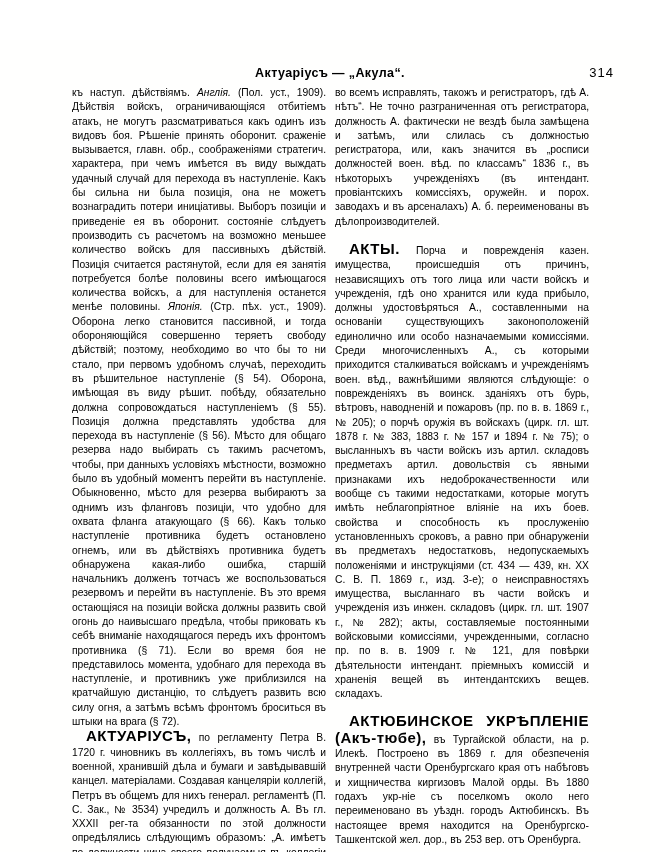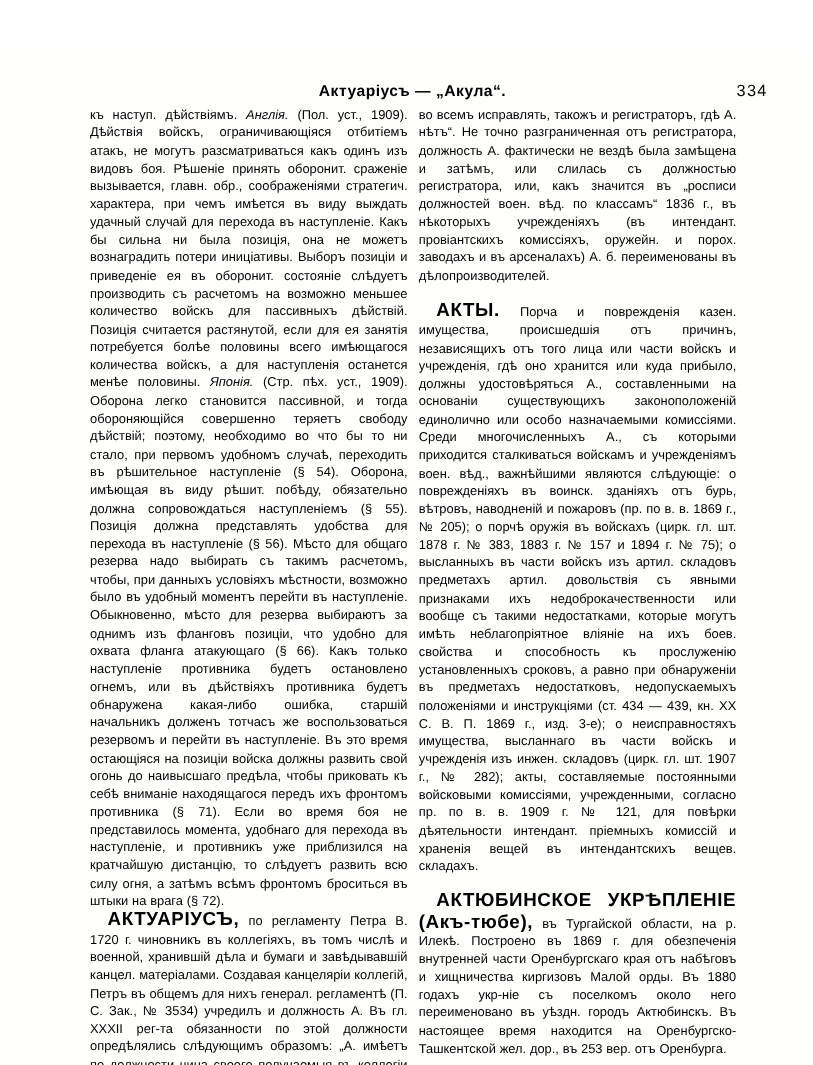--- a/index.html
+++ b/index.html
@@ -55,21 +55,21 @@
     letter-spacing: 0.5px;
     font-size: 15px;
   }
   .col i { font-style: italic; }
 </style>
 </head>
 <body>
 
 <div class="page">
   <div class="page-header">Актуаріусъ — „Акула“.</div>
-  <div class="page-number">334</div>
+  <div class="page-number">314</div>
   <div class="columns">
     <div class="col col-left">
         <p><span>къ наступ. дѣйствіямъ. </span><i>Англія.</i><span> (Пол. уст., 1909). Дѣйствія войскъ, ограничивающіяся отбитіемъ атакъ, не могутъ разсматриваться какъ одинъ изъ видовъ боя. Рѣшеніе принять оборонит. сраженіе вызывается, главн. обр., соображеніями стратегич. характера, при чемъ имѣется въ виду выждать удачный случай для перехода въ наступленіе. Какъ бы сильна ни была позиція, она не можетъ вознаградить потери иниціативы. Выборъ позиціи и приведеніе ея въ оборонит. состояніе слѣдуетъ производить съ расчетомъ на возможно меньшее количество войскъ для пассивныхъ дѣйствій. Позиція считается растянутой, если для ея занятія потребуется болѣе половины всего имѣющагося количества войскъ, а для наступленія останется менѣе половины. </span><i>Японія.</i><span> (Стр. пѣх. уст., 1909). Оборона легко становится пассивной, и тогда обороняющійся совершенно теряетъ свободу дѣйствій; поэтому, необходимо во что бы то ни стало, при первомъ удобномъ случаѣ, переходить въ рѣшительное наступленіе (§ 54). Оборона, имѣющая въ виду рѣшит. побѣду, обязательно должна сопровождаться наступленіемъ (§ 55). Позиція должна представлять удобства для перехода въ наступленіе (§ 56). Мѣсто для общаго резерва надо выбирать съ такимъ расчетомъ, чтобы, при данныхъ условіяхъ мѣстности, возможно было въ удобный моментъ перейти въ наступленіе. Обыкновенно, мѣсто для резерва выбираютъ за однимъ изъ фланговъ позиціи, что удобно для охвата фланга атакующаго (§ 66). Какъ только наступленіе противника будетъ остановлено огнемъ, или въ дѣйствіяхъ противника будетъ обнаружена какая-либо ошибка, старшій начальникъ долженъ тотчасъ же воспользоваться резервомъ и перейти въ наступленіе. Въ это время остающіяся на позиціи войска должны развить свой огонь до наивысшаго предѣла, чтобы приковать къ себѣ вниманіе находящагося передъ ихъ фронтомъ противника (§ 71). Если во время боя не представилось момента, удобнаго для перехода въ наступленіе, и противникъ уже приблизился на кратчайшую дистанцію, то слѣдуетъ развить всю силу огня, а затѣмъ всѣмъ фронтомъ броситься въ штыки на врага (§ 72).</span></p>
         <p class="entry"><b class="entry-heading">АКТУАРІУСЪ,</b><span> по регламенту Петра В. 1720 г. чиновникъ въ коллегіяхъ, въ томъ числѣ и военной, хранившій дѣла и бумаги и завѣдывавшій канцел. матеріалами. Создавая канцеляріи коллегій, Петръ въ общемъ для нихъ генерал. регламентѣ (П. С. Зак., № 3534) учредилъ и должность А. Въ гл. XXXII рег-та обязанности по этой должности опредѣлялись слѣдующимъ образомъ: „А. имѣетъ по должности чина своего получаемыя въ коллегіи письма прилежно собирать, онымъ реестръ чинить, листы перемѣчивать и о томъ квитанцную (или распискамъ) книгу имѣть, въ которой, ежели служители коллегіи изъ тѣхъ дѣлъ или писемъ нѣкоторыя для отправленія своего дѣла возьмутъ и въ пріемѣ оныхъ расписки дадутъ,—вносится; при отдачѣ же тѣхъ дѣлъ оныя расписки уничтожаются, и въ той книгѣ отмѣчать, что принято. Также имѣетъ онъ, А., назираніе и попеченіе о бумагѣ, перьяхъ, чернилахъ, сургучѣ, воскѣ и дровахъ, свѣчахъ и о прочемъ, что надлежитъ и, сверхъ того, нѣкоторая часть дѣлъ ему придается; а гдѣ въ коллегіяхъ регистратора не обрѣтается, надлежитъ А. его дѣла</span></p>
       </div>
     <div class="col col-right">
         <p><span>во всемъ исправлять, такожъ и регистраторъ, гдѣ А. нѣтъ“. Не точно разграниченная отъ регистратора, должность А. фактически не вездѣ была замѣщена и затѣмъ, или слилась съ должностью регистратора, или, какъ значится въ „росписи должностей воен. вѣд. по классамъ“ 1836 г., въ нѣкоторыхъ учрежденіяхъ (въ интендант. провіантскихъ комиссіяхъ, оружейн. и порох. заводахъ и въ арсеналахъ) А. б. переименованы въ дѣлопроизводителей.</span></p>
         <p class="entry"><b class="entry-heading">АКТЫ.</b><span> Порча и поврежденія казен. имущества, происшедшія отъ причинъ, независящихъ отъ того лица или части войскъ и учрежденія, гдѣ оно хранится или куда прибыло, должны удостовѣряться А., составленными на основаніи существующихъ законоположеній единолично или особо назначаемыми комиссіями. Среди многочисленныхъ А., съ которыми приходится сталкиваться войскамъ и учрежденіямъ воен. вѣд., важнѣйшими являются слѣдующіе: о поврежденіяхъ въ воинск. зданіяхъ отъ бурь, вѣтровъ, наводненій и пожаровъ (пр. по в. в. 1869 г., № 205); о порчѣ оружія въ войскахъ (цирк. гл. шт. 1878 г. № 383, 1883 г. № 157 и 1894 г. № 75); о высланныхъ въ части войскъ изъ артил. складовъ предметахъ артил. довольствія съ явными признаками ихъ недоброкачественности или вообще съ такими недостатками, которые могутъ имѣть неблагопріятное вліяніе на ихъ боев. свойства и способность къ прослуженію установленныхъ сроковъ, а равно при обнаруженіи въ предметахъ недостатковъ, недопускаемыхъ положеніями и инструкціями (ст. 434 — 439, кн. XX С. В. П. 1869 г., изд. 3-е); о неисправностяхъ имущества, высланнаго въ части войскъ и учрежденія изъ инжен. складовъ (цирк. гл. шт. 1907 г., № 282); акты, составляемые постоянными войсковыми комиссіями, учрежденными, согласно пр. по в. в. 1909 г. № 121, для повѣрки дѣятельности интендант. пріемныхъ комиссій и храненія вещей въ интендантскихъ вещев. складахъ.</span></p>
         <p class="entry"><b class="entry-heading">АКТЮБИНСКОЕ УКРѢПЛЕНІЕ (Акъ-тюбе),</b><span> въ Тургайской области, на р. Илекѣ. Построено въ 1869 г. для обезпеченія внутренней части Оренбургскаго края отъ набѣговъ и хищничества киргизовъ Малой орды. Въ 1880 годахъ укр-ніе съ поселкомъ около него переименовано въ уѣздн. городъ Актюбинскъ. Въ настоящее время находится на Оренбургско-Ташкентской жел. дор., въ 253 вер. отъ Оренбурга.</span></p>
       </div>

